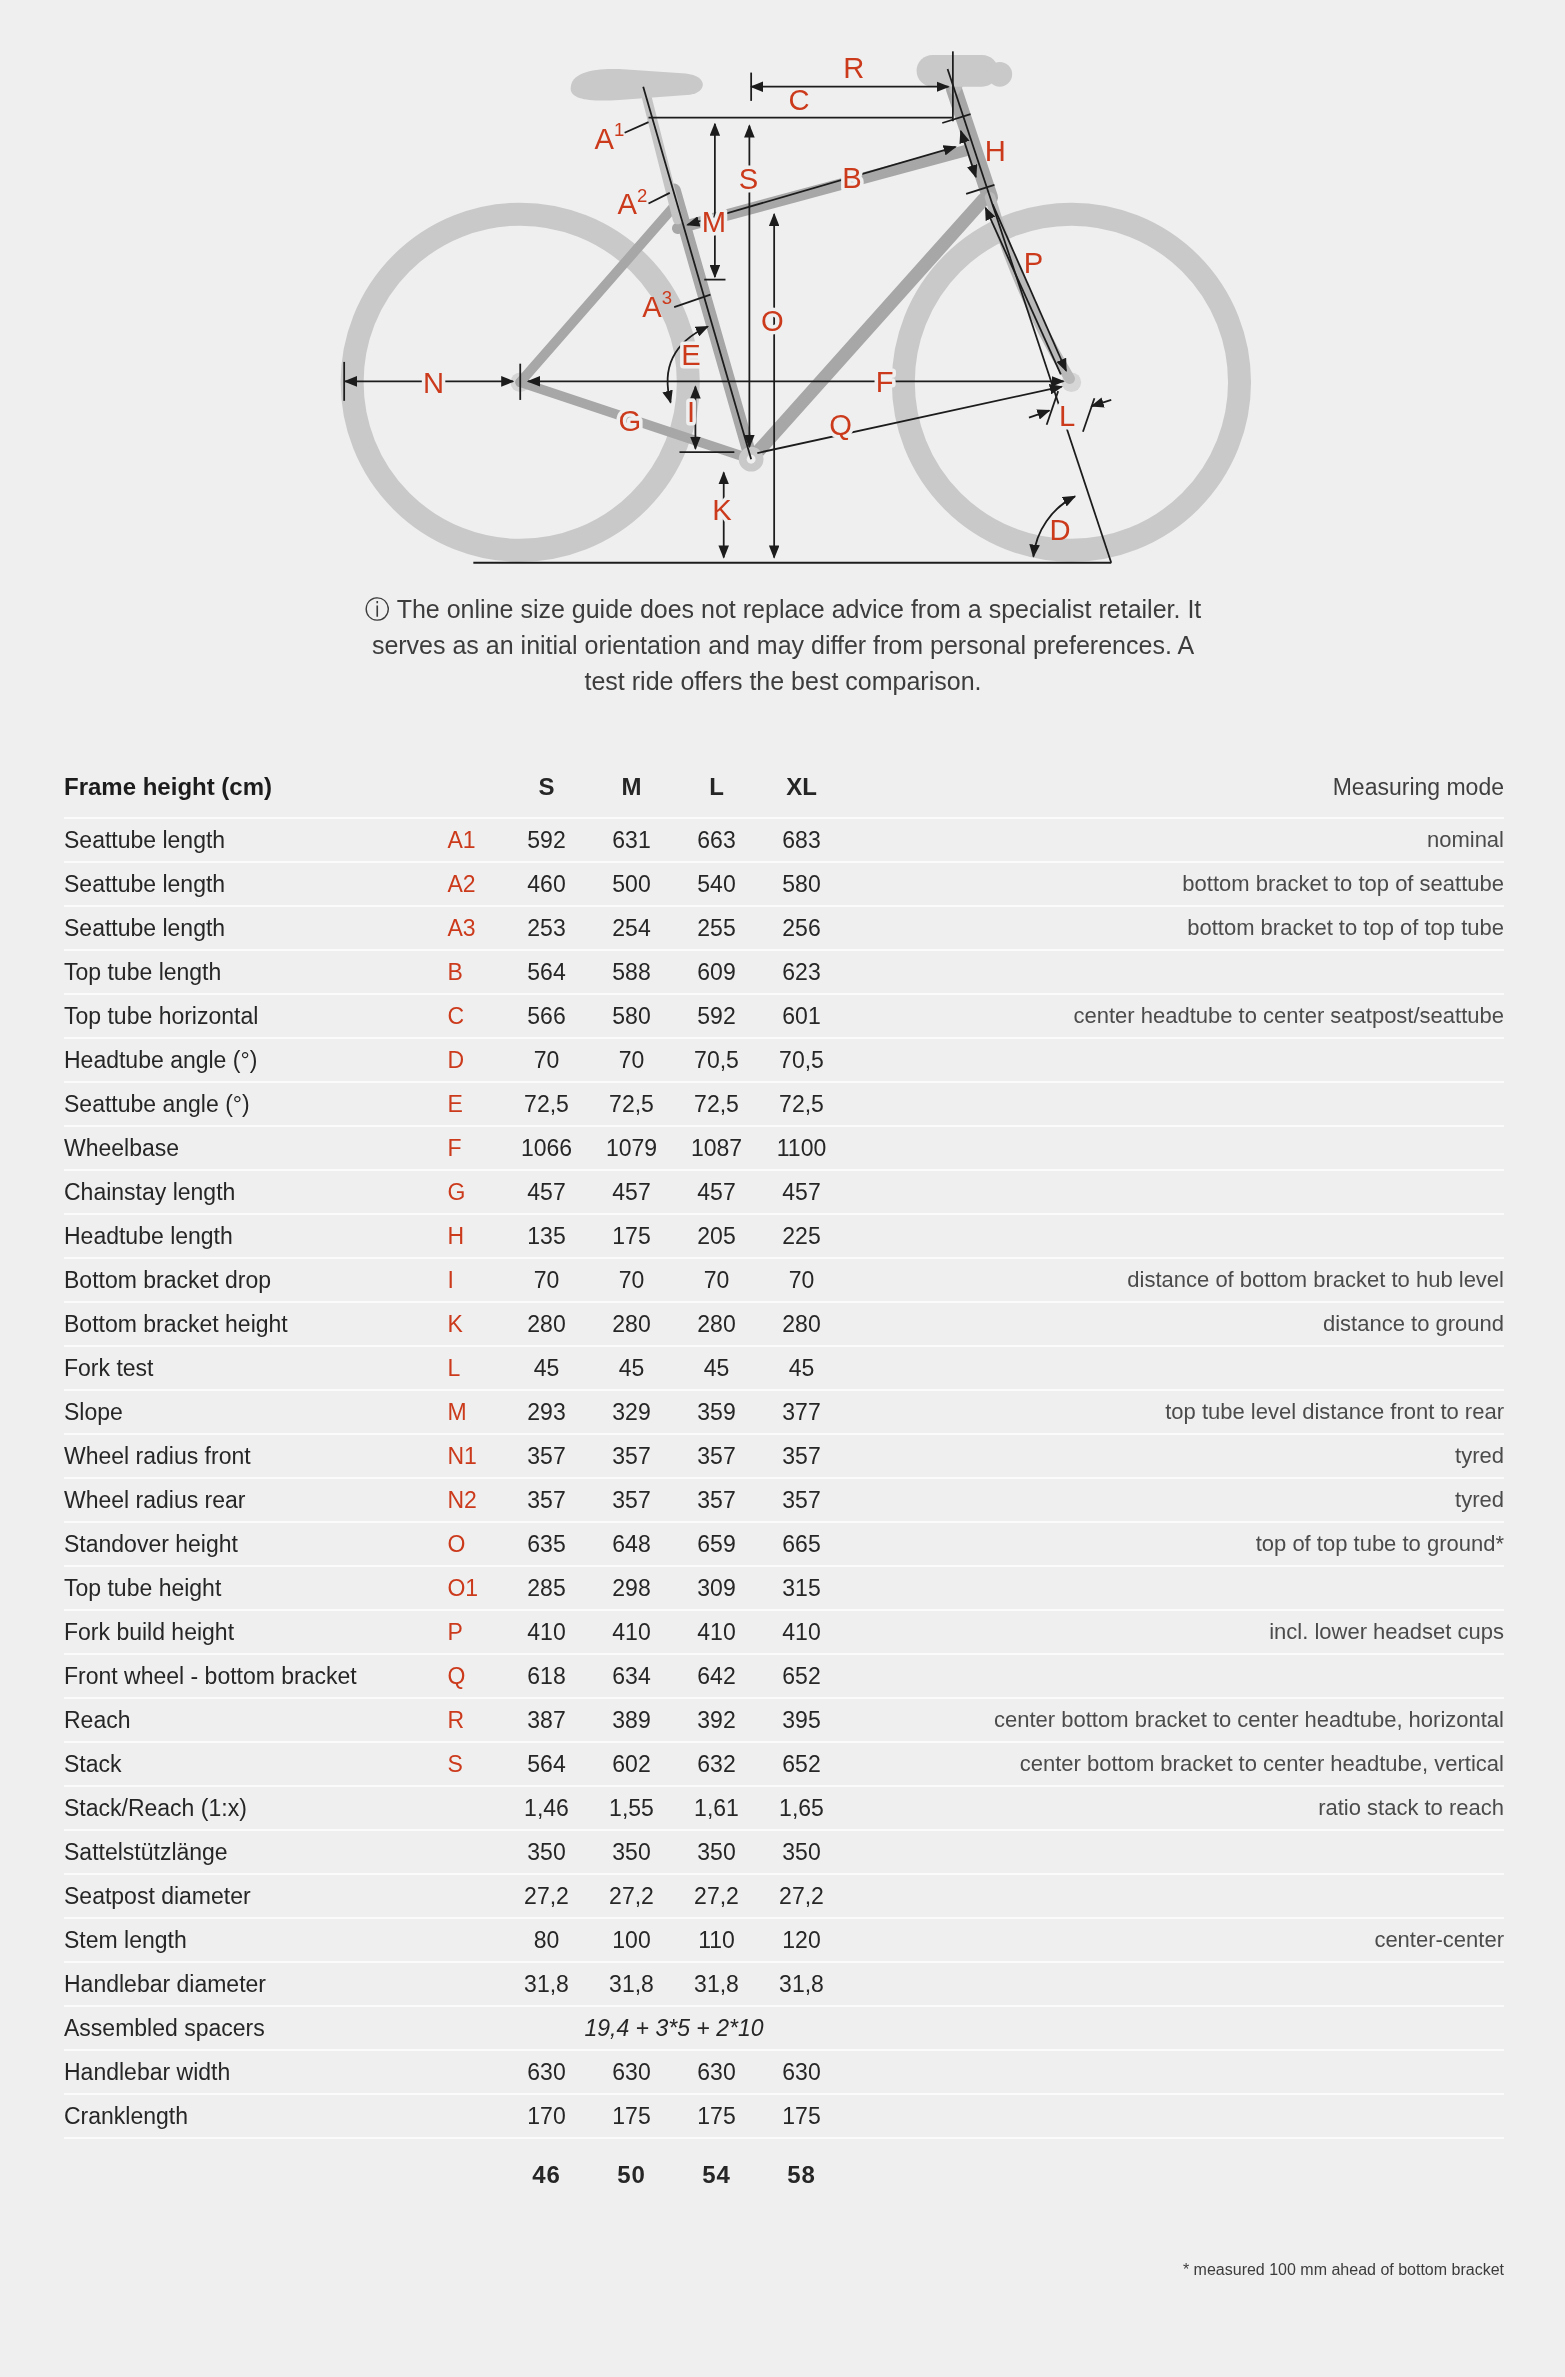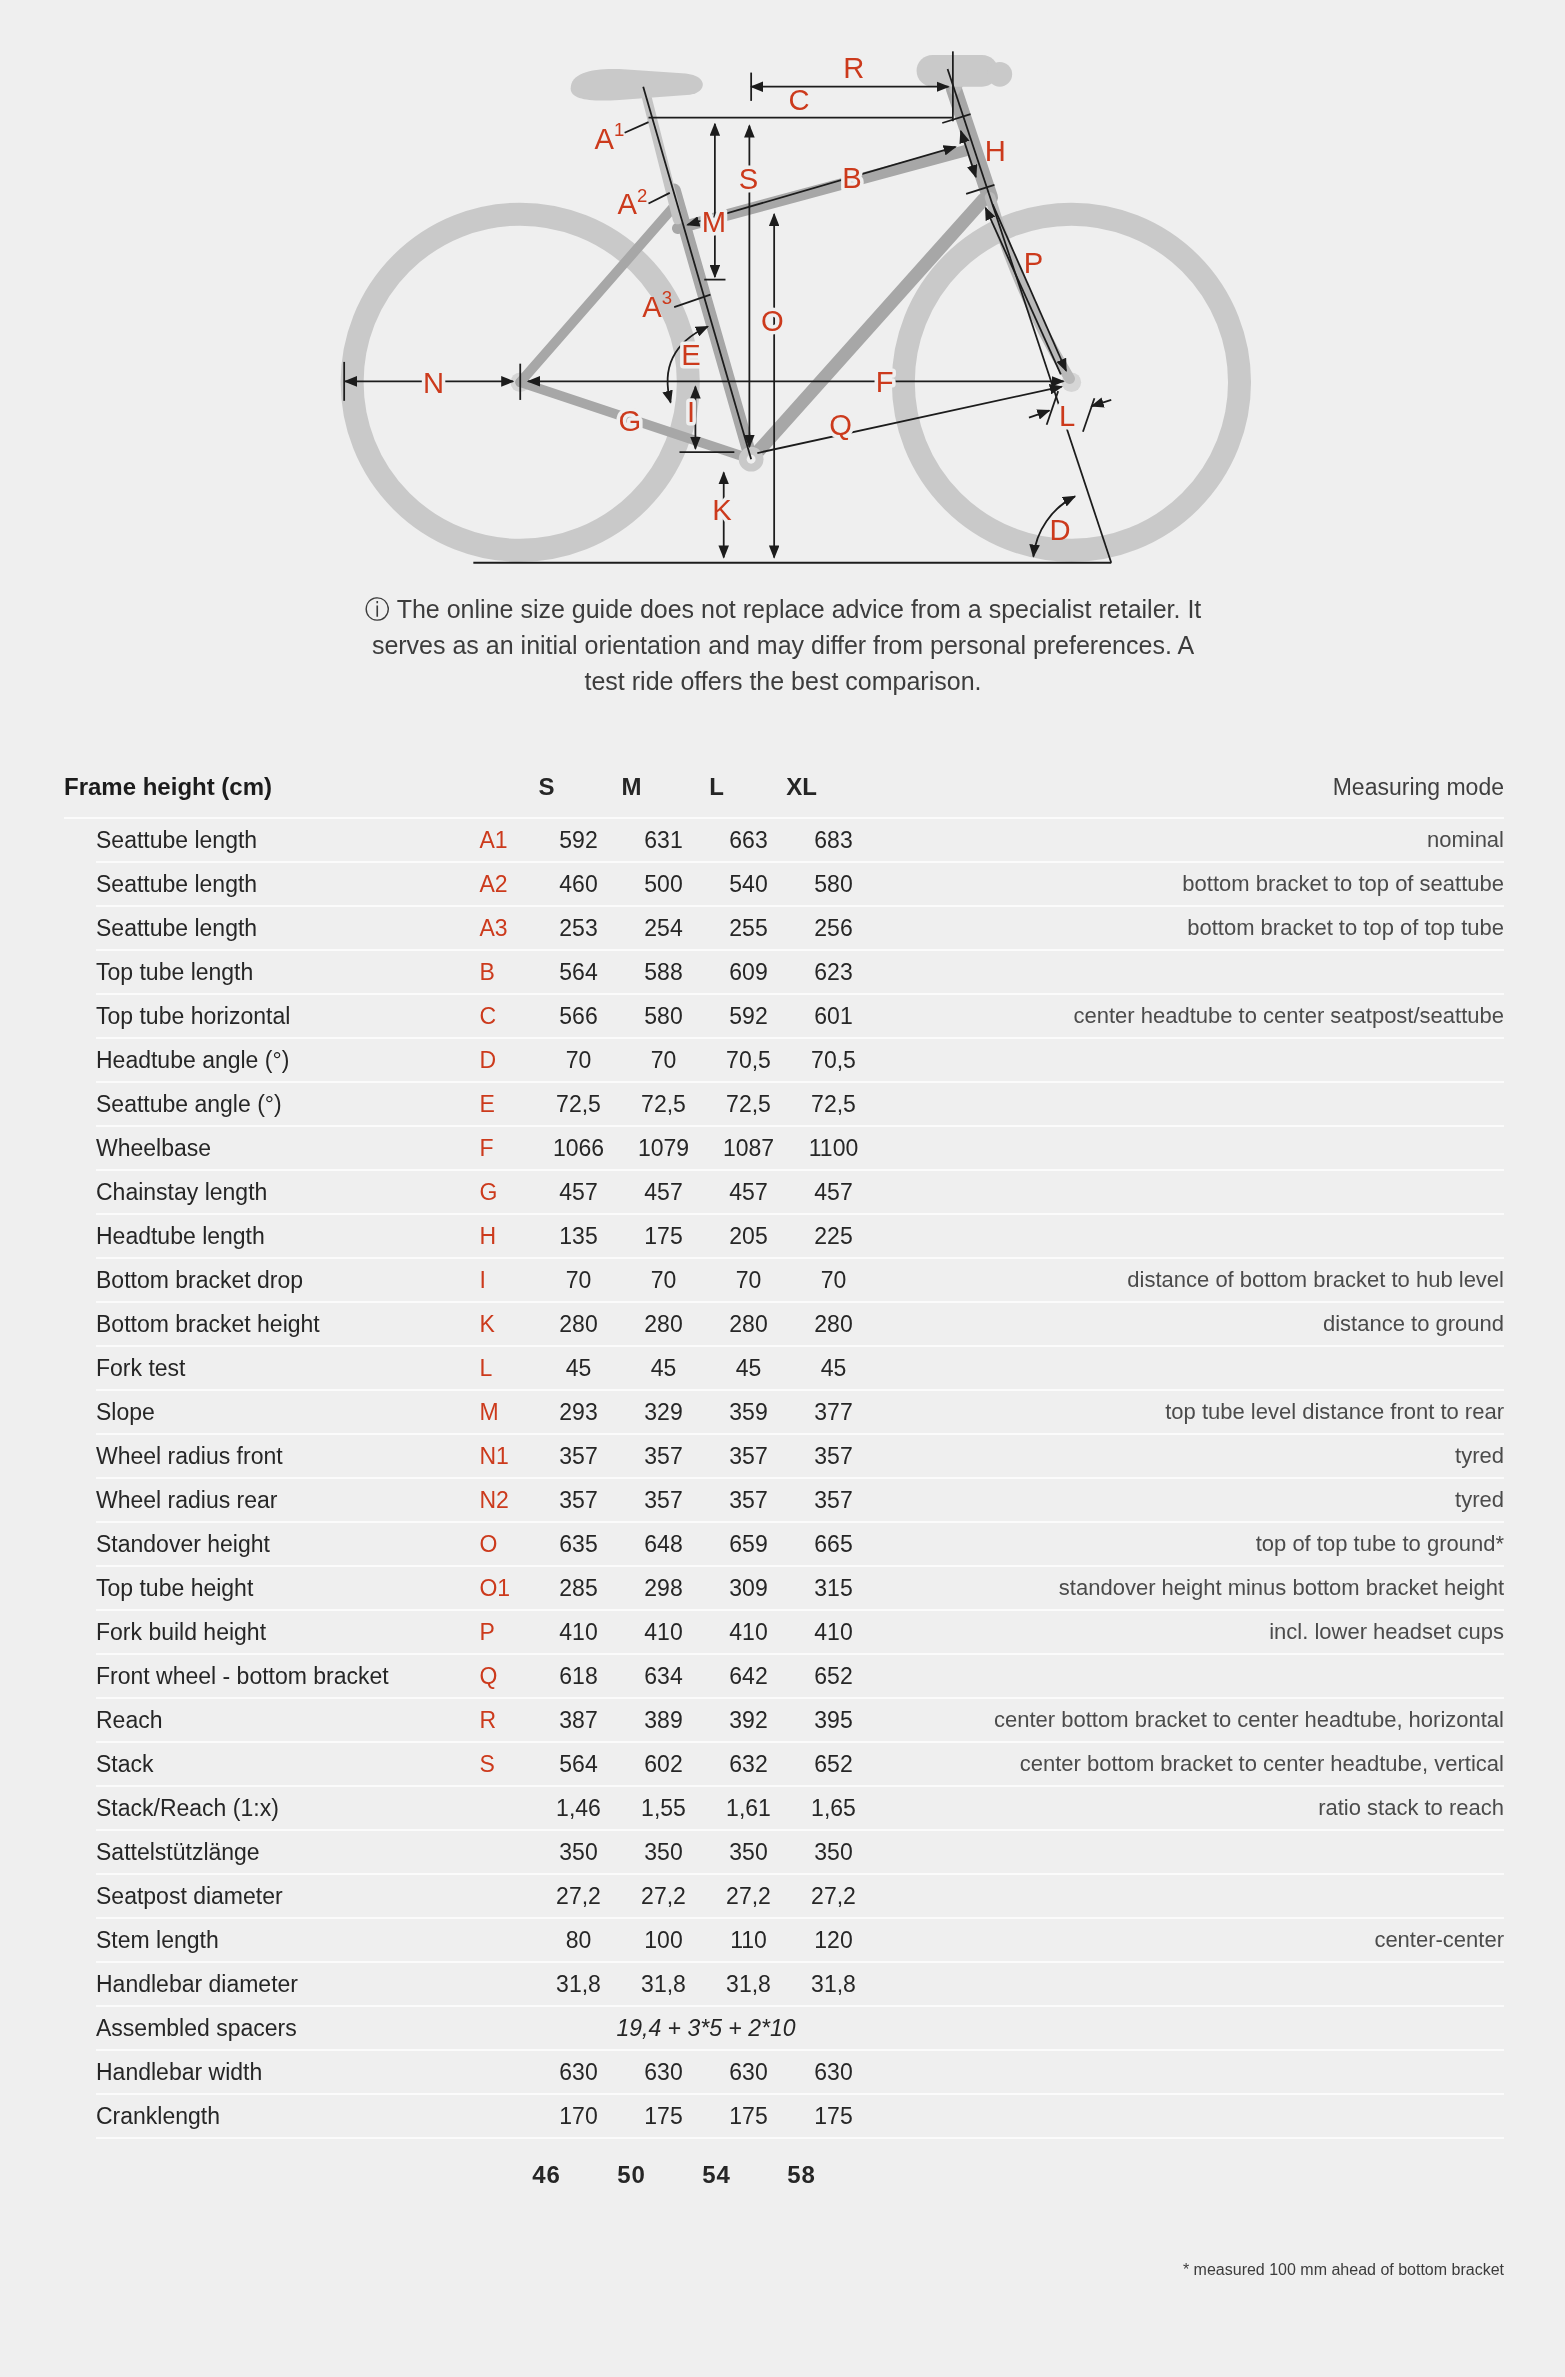--- a/index.html
+++ b/index.html
@@ -12,21 +12,21 @@
   
   .note{position:absolute;top:591px;left:0;width:1566px;text-align:center;
         font-size:25px;line-height:36px;color:#3c3c3c;}
   .note .info{margin-right:7px;font-size:25px;color:#3c3c3c;}
   
   .geo-table{position:absolute;top:757px;left:64px;width:1440px;font-size:23px;}
   .grid{display:grid;grid-template-columns:371px 69px 85px 85px 85px 85px 1fr;align-items:center;}
   .thead{height:60px;border-bottom:2.7px solid #fbfbfb;font-weight:bold;color:#1c1c1c;font-size:24px;}
   .thead .c-title{grid-column:1 / 3;}
   .thead .c-mode{font-weight:normal;color:#3f3f3f;font-size:23px;}
-  .trow{height:42px;border-bottom:2.7px solid #fbfbfb;margin-left:32px;}
+  .trow{height:42px;border-bottom:2.7px solid #fbfbfb;}
   .c-label{color:#262626;}
   .c-code{color:#cc3a1c;padding-left:12.4px;}
   .c-val{text-align:center;color:#262626;}
   .c-span{text-align:center;color:#262626;}
   .c-mode{padding-left:28px;color:#4b4b4b;font-size:22px;text-align:right;}
   .sizes-row{height:57px;padding-top:7px;font-weight:bold;font-size:24px;color:#1c1c1c;}
   .sizes-row .c-val{letter-spacing:0.9px;}
   
   .footnote{position:absolute;top:2261px;right:62px;font-size:16px;color:#3c3c3c;}
 </style>
@@ -318,21 +318,20 @@
           <div class="c-val">665</div>
           <div class="c-mode">top of top tube to ground*</div>
         </div>
         <div class="grid trow">
           <div class="c-label">Top tube height</div>
           <div class="c-code">O1</div>
           <div class="c-val">285</div>
           <div class="c-val">298</div>
           <div class="c-val">309</div>
           <div class="c-val">315</div>
-          <div class="c-mode">standover height minus bottom bracket height</div>
         </div>
         <div class="grid trow">
           <div class="c-label">Fork build height</div>
           <div class="c-code">P</div>
           <div class="c-val">410</div>
           <div class="c-val">410</div>
           <div class="c-val">410</div>
           <div class="c-val">410</div>
           <div class="c-mode">incl. lower headset cups</div>
         </div>

